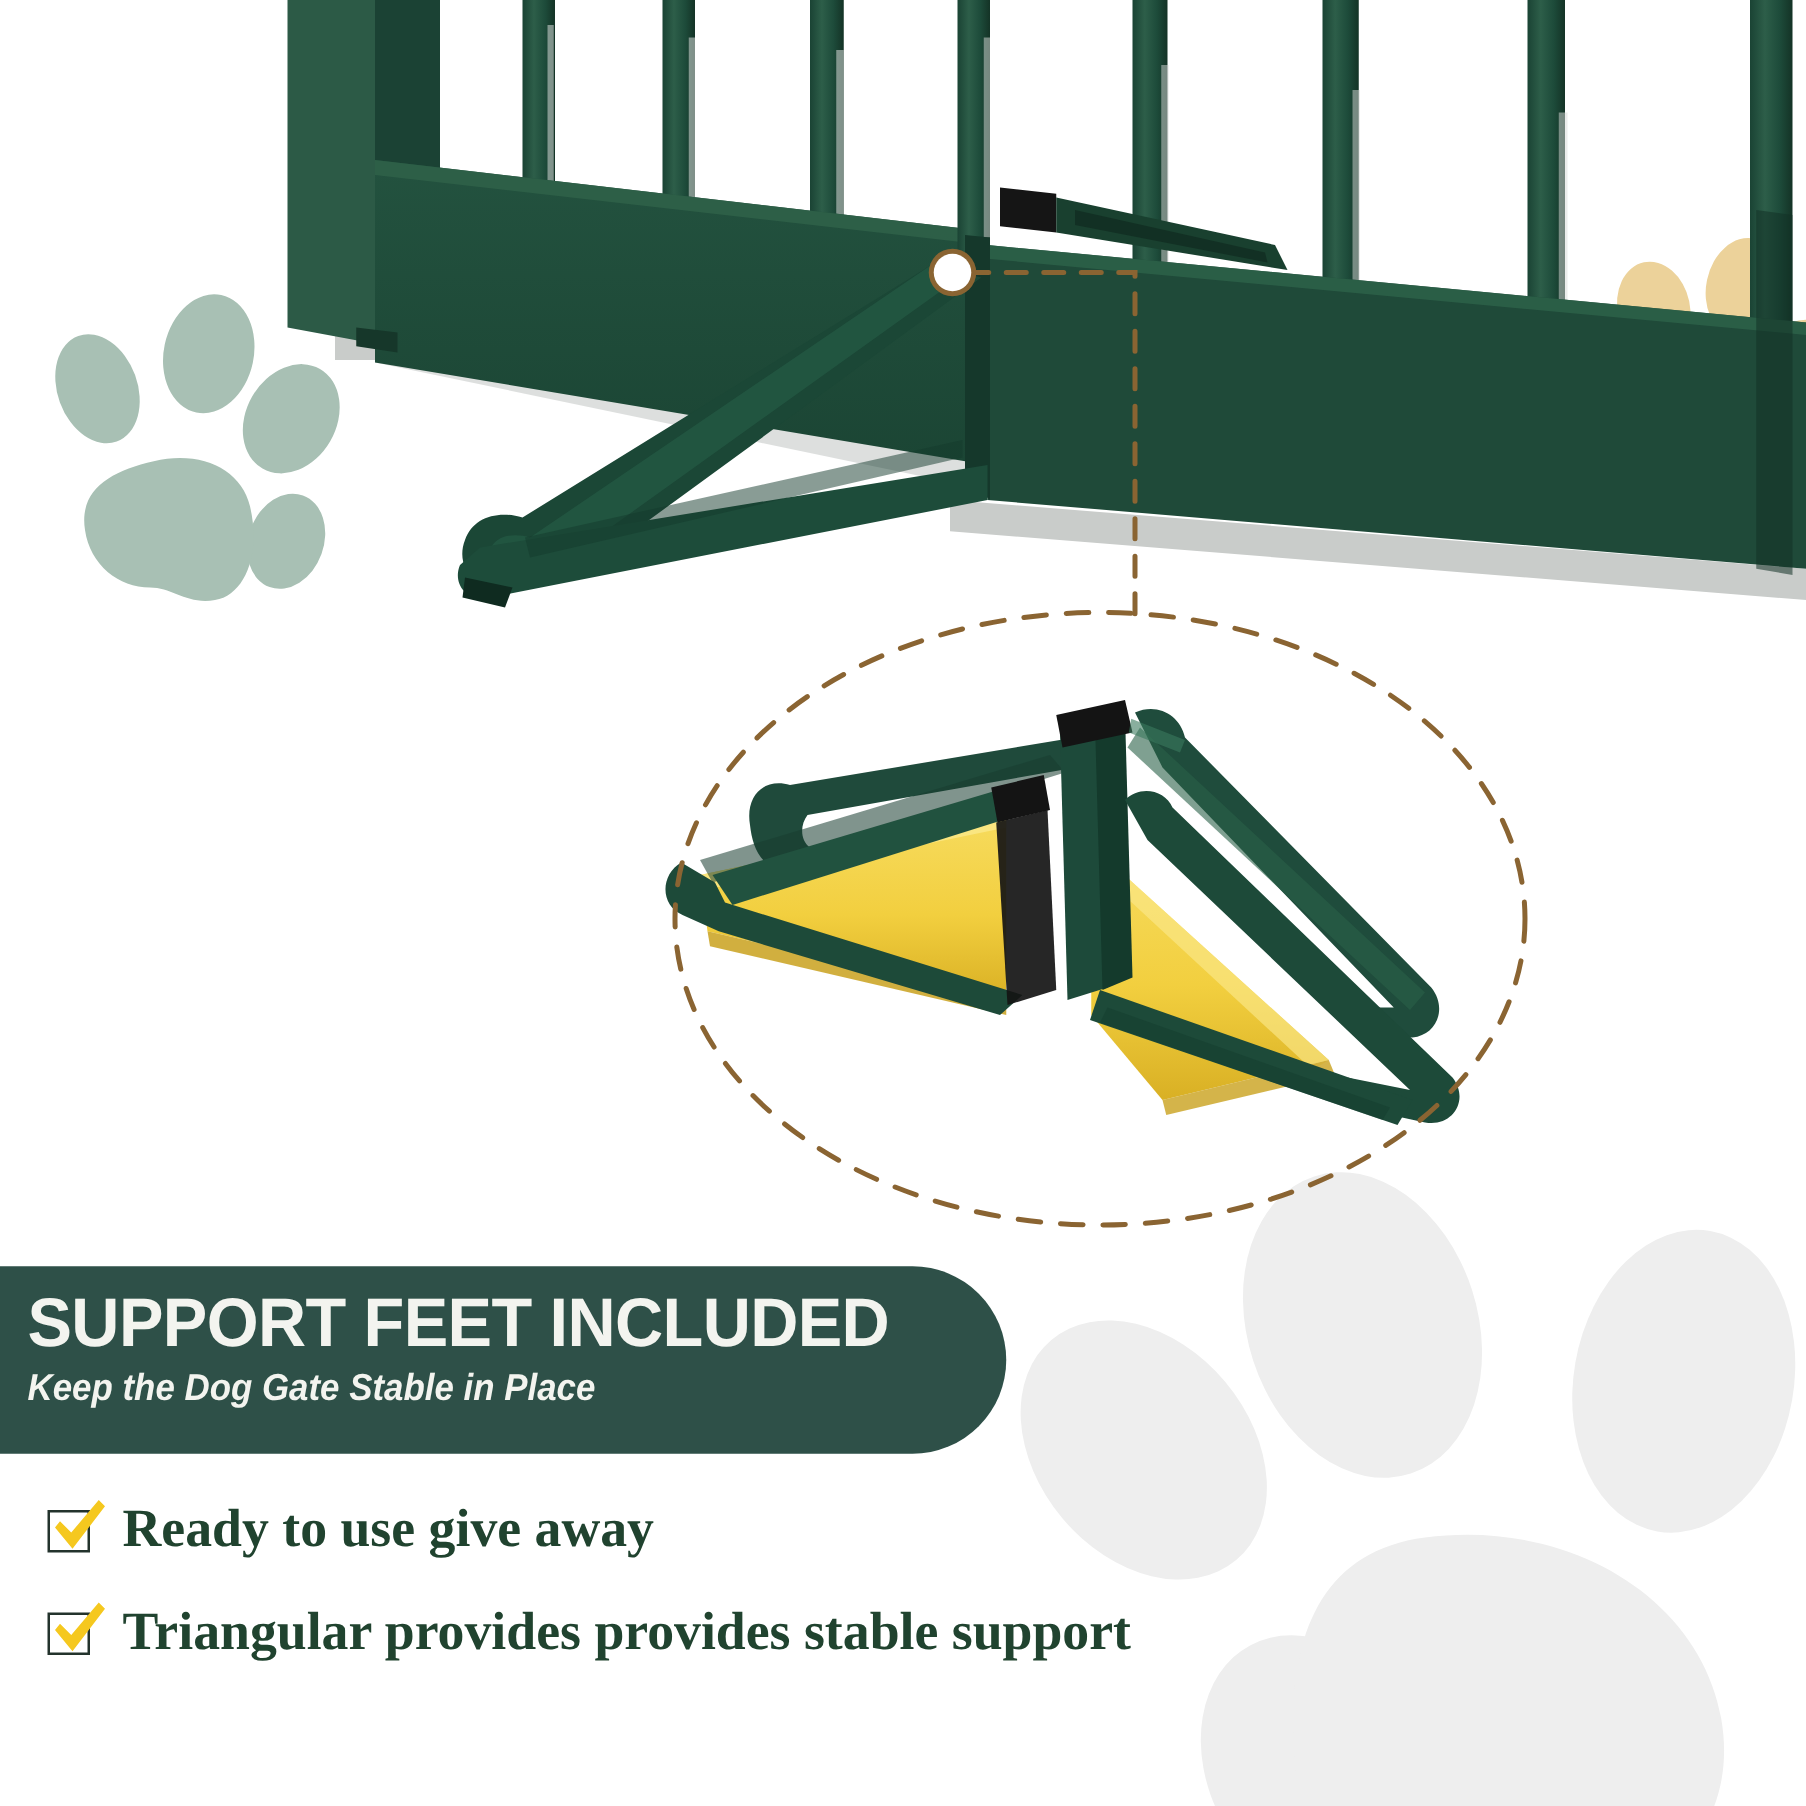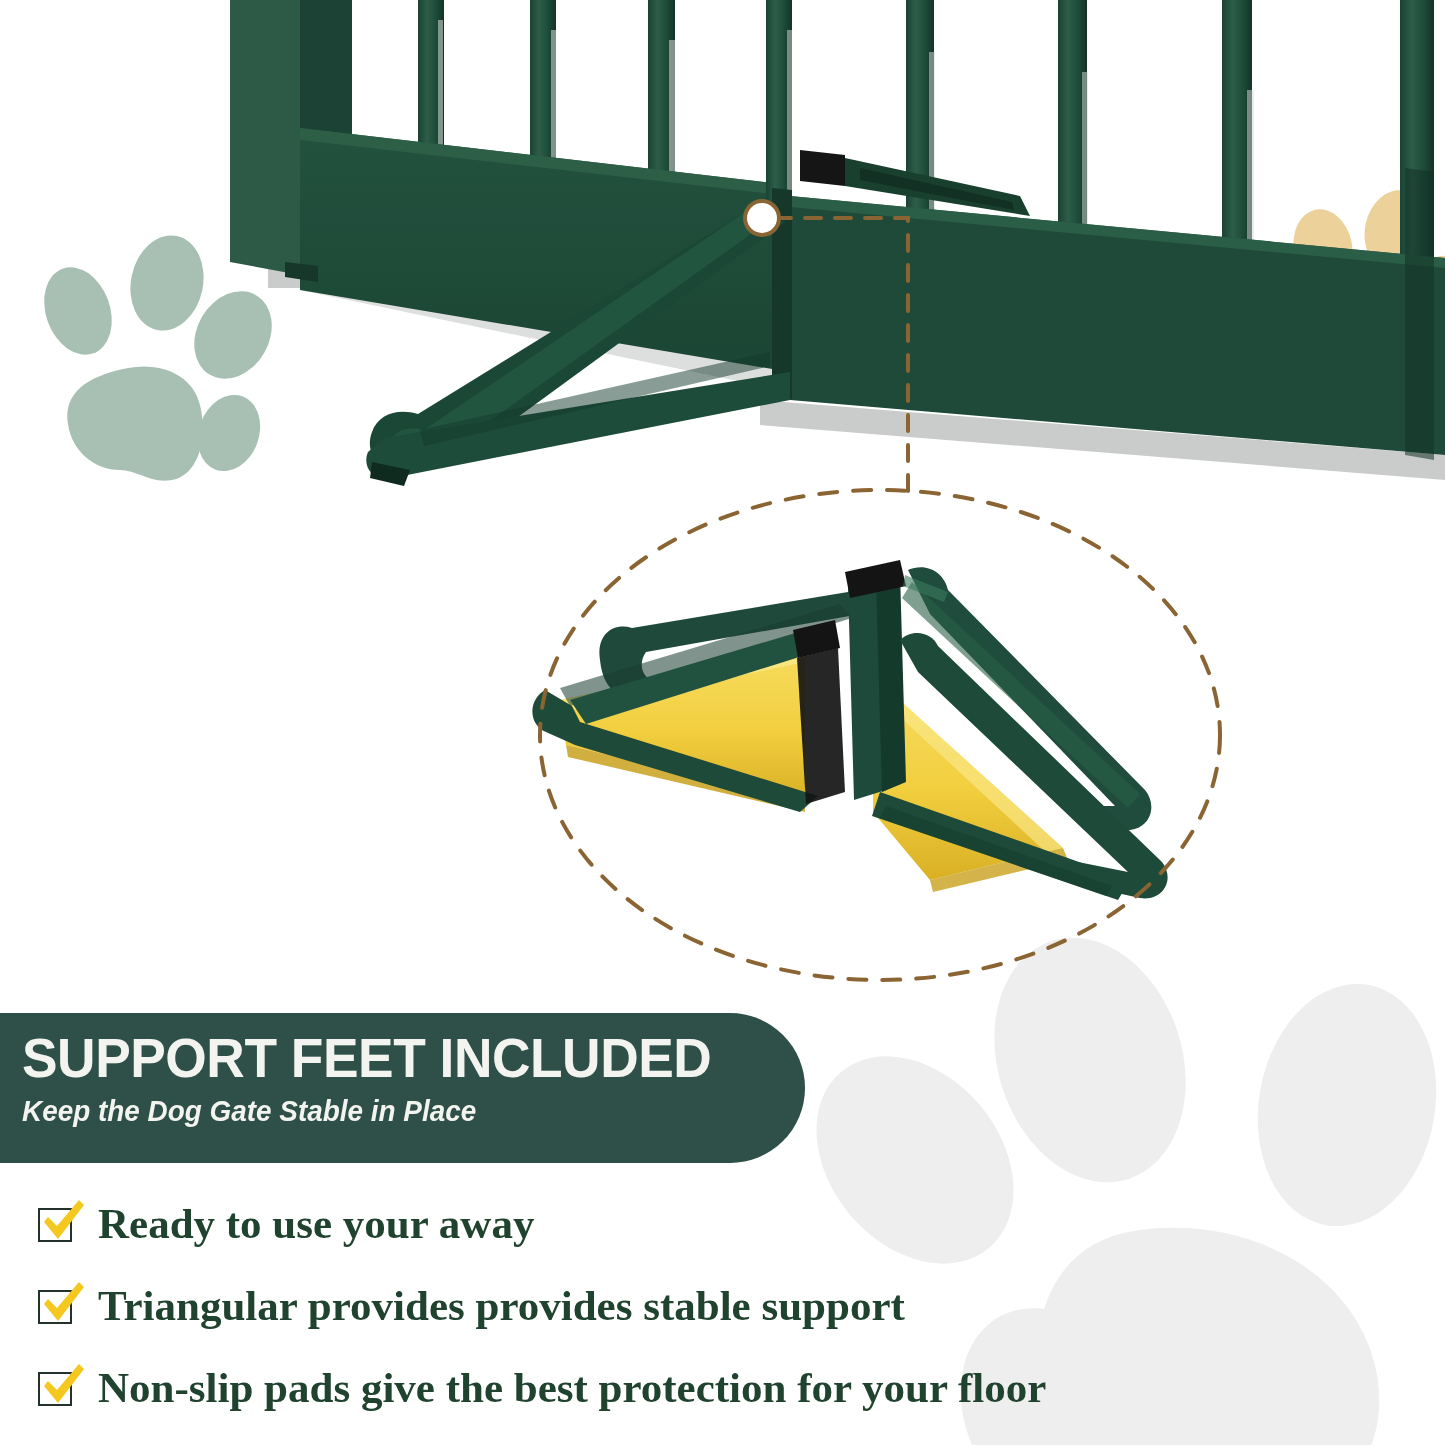--- a/index.html
+++ b/index.html
@@ -285,39 +285,30 @@
 
     <div class="bullets">
 
       <div class="bullet-row">
         <span class="cbox">
           <span class="sq"></span>
           <svg width="56" height="56" viewBox="0 0 56 56" xmlns="http://www.w3.org/2000/svg">
             <path d="M8 27 L12 22 L21 31 L43 5 L48 10 L22 44 Z" fill="#f5c81f"></path>
           </svg>
         </span>
-        <span class="bullet-text">Ready to use your away</span>
+        <span class="bullet-text">Ready to use give away</span>
       </div>
 
       <div class="bullet-row">
         <span class="cbox">
           <span class="sq"></span>
           <svg width="56" height="56" viewBox="0 0 56 56" xmlns="http://www.w3.org/2000/svg">
             <path d="M8 27 L12 22 L21 31 L43 5 L48 10 L22 44 Z" fill="#f5c81f"></path>
           </svg>
         </span>
         <span class="bullet-text">Triangular provides provides stable support</span>
       </div>
 
-      <div class="bullet-row">
-        <span class="cbox">
-          <span class="sq"></span>
-          <svg width="56" height="56" viewBox="0 0 56 56" xmlns="http://www.w3.org/2000/svg">
-            <path d="M8 27 L12 22 L21 31 L43 5 L48 10 L22 44 Z" fill="#f5c81f"></path>
-          </svg>
-        </span>
-        <span class="bullet-text">Non-slip pads give the best protection for your floor</span>
-      </div>
 
     </div>
   </div>
 
 </div>
 
 </body></html>

